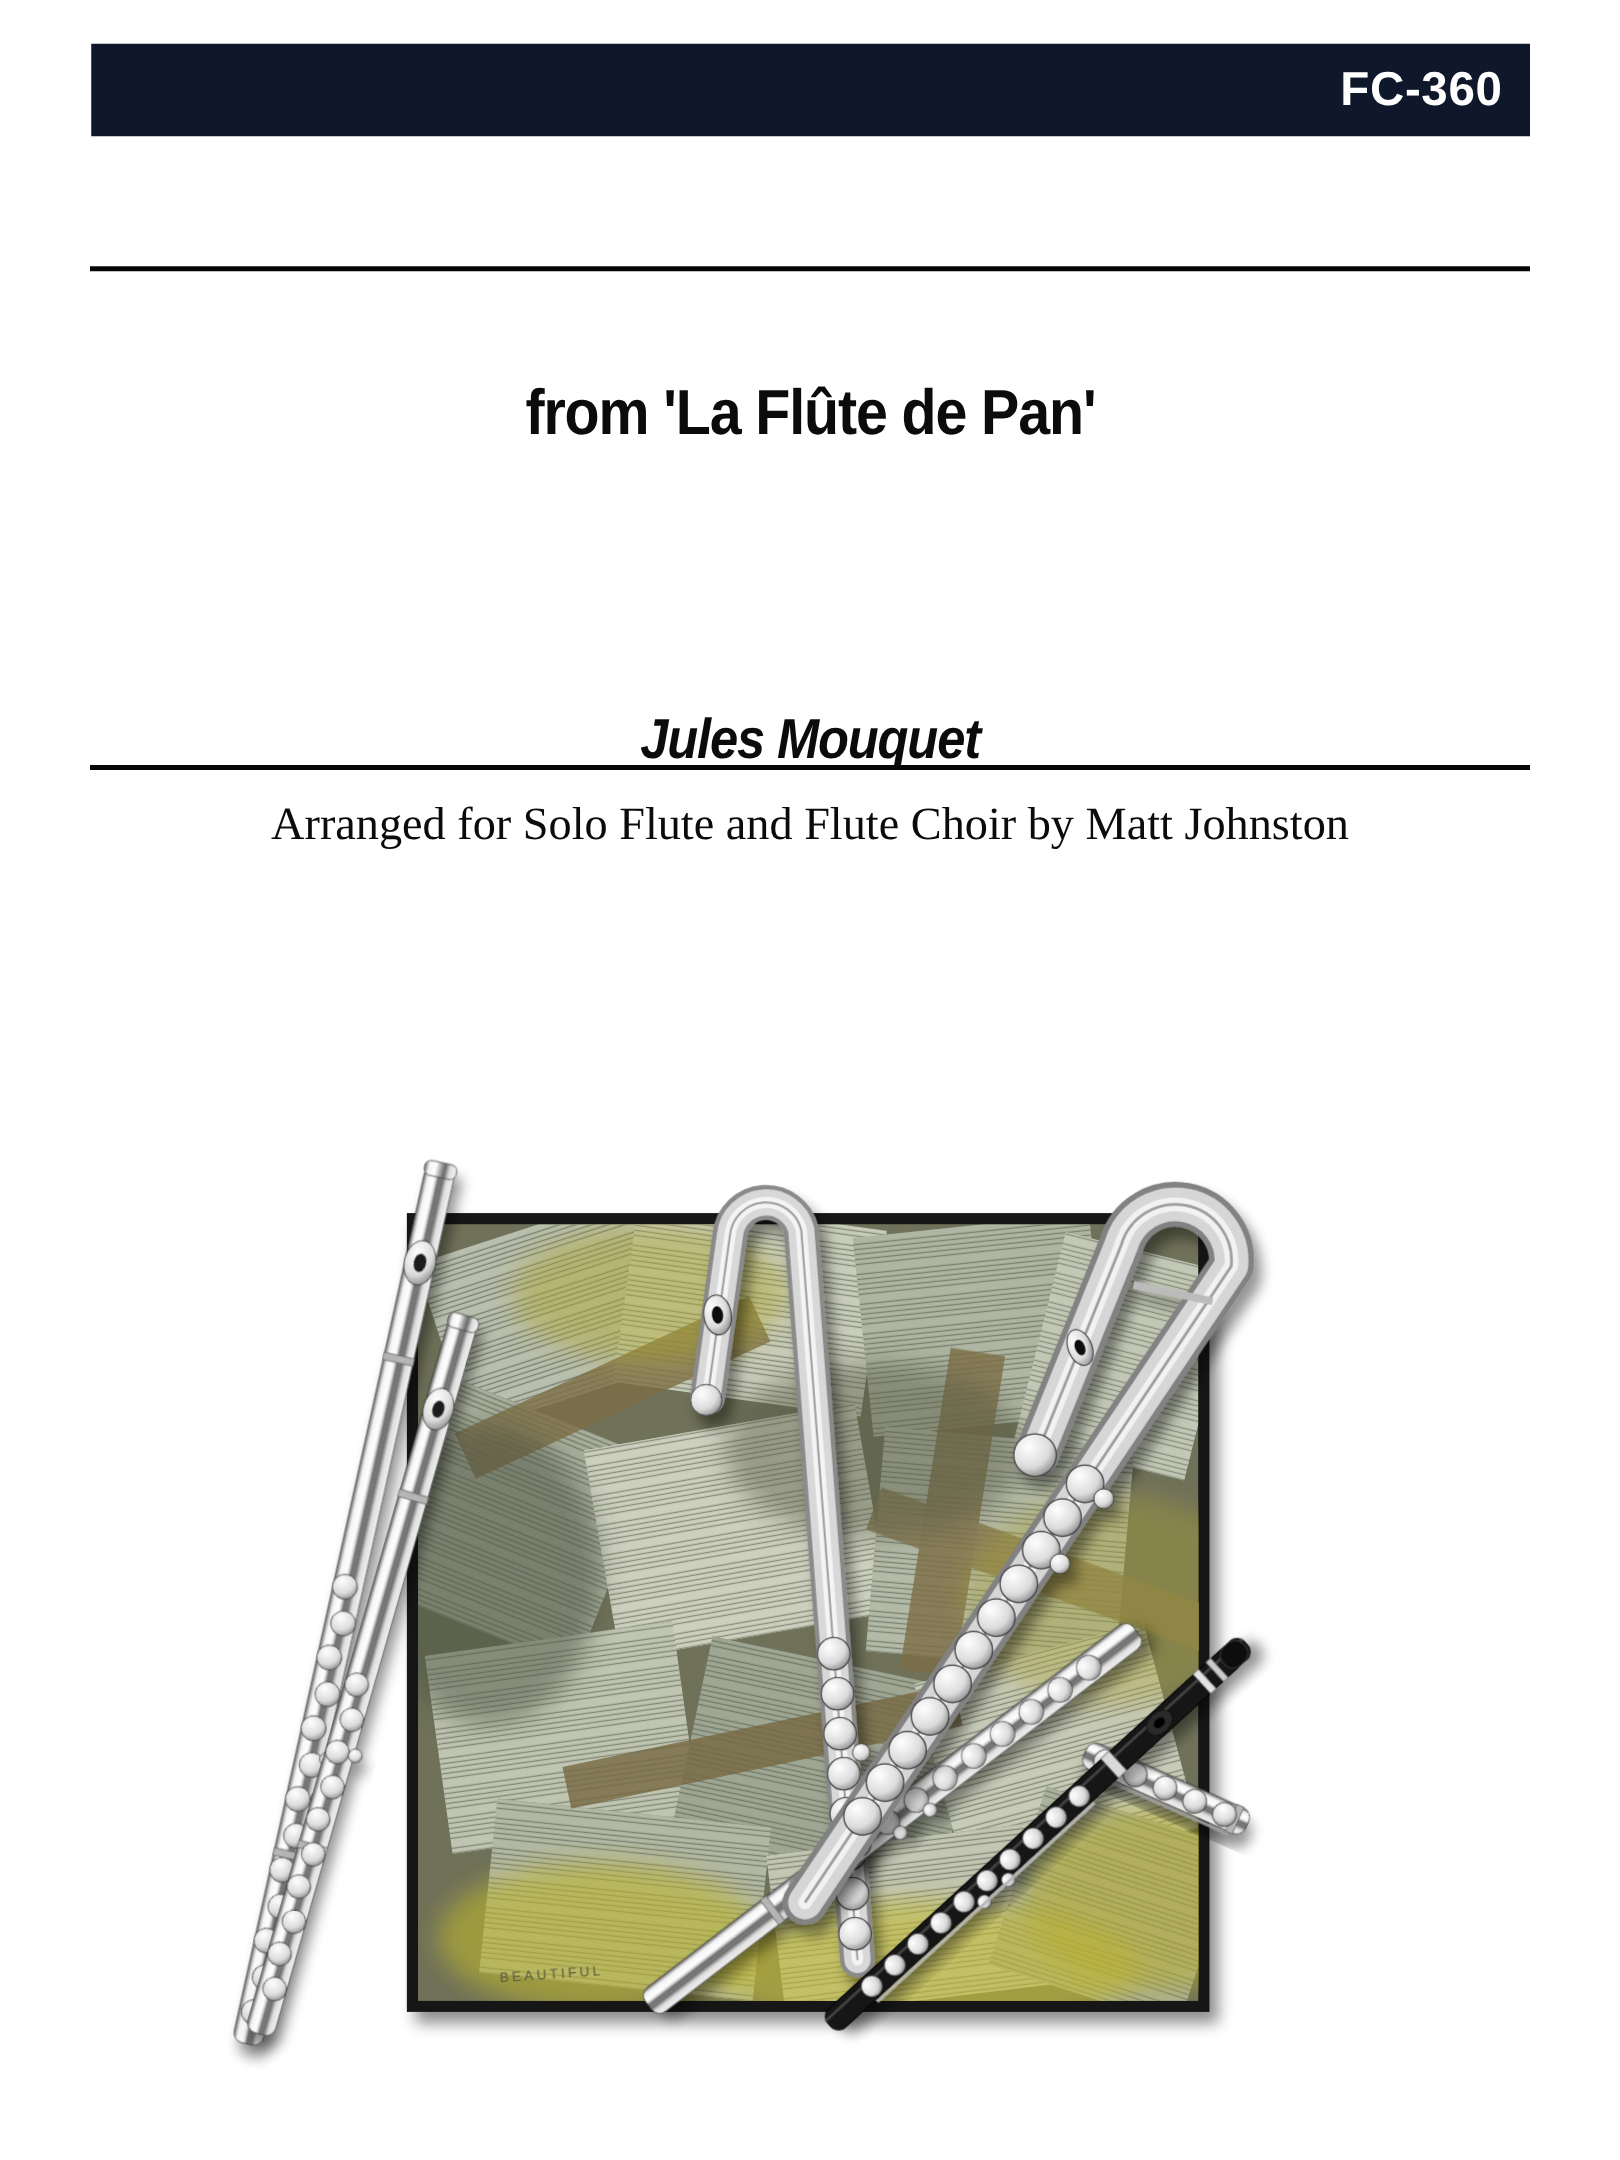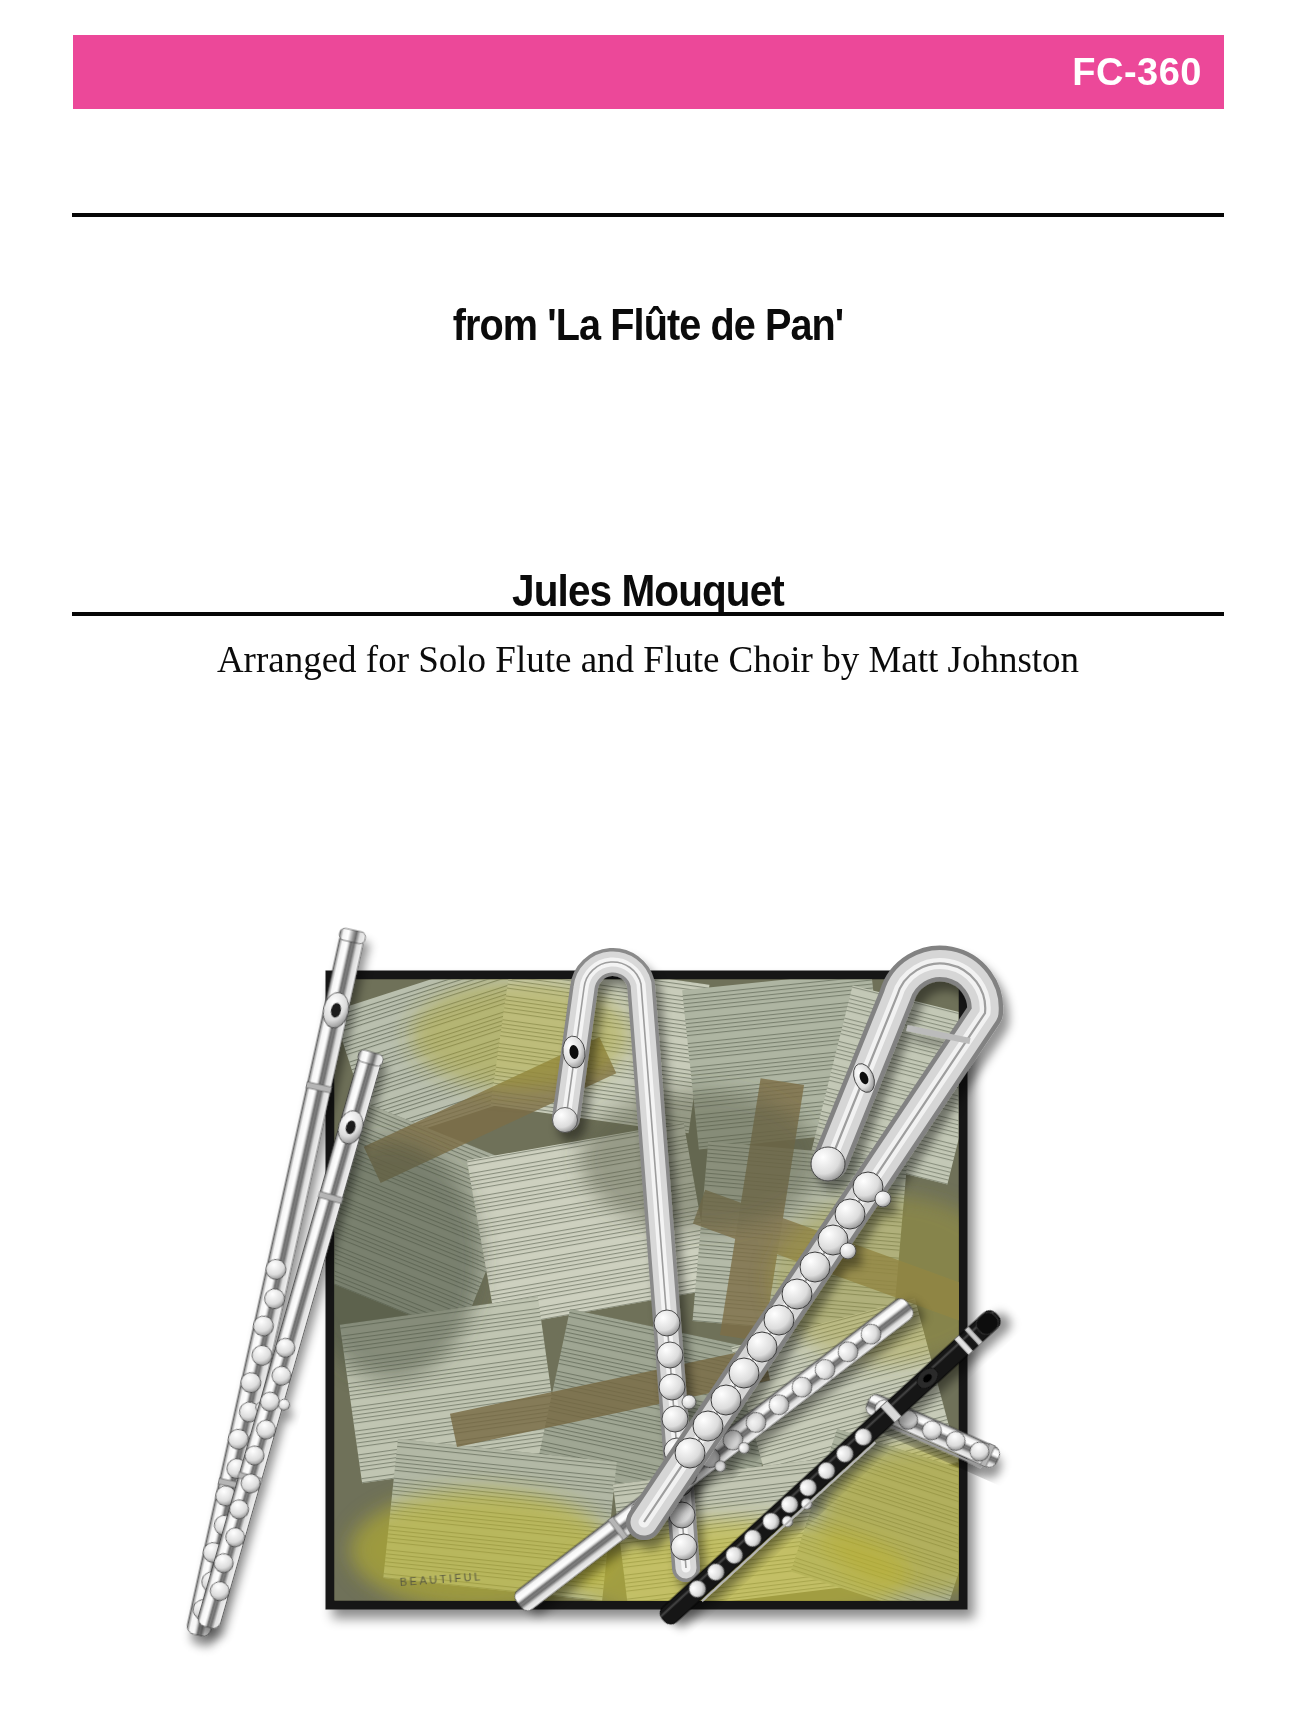--- a/index.html
+++ b/index.html
@@ -2,35 +2,35 @@
 <html><head>
 <meta charset="utf-8">
 <style>
   html,body { margin:0; padding:0; background:#ffffff; }
   .page {
     position:relative; width:1296px; height:1728px; background:#ffffff;
     font-family:"Liberation Sans", sans-serif; overflow:hidden;
   }
   .banner {
     position:absolute; left:73px; top:35px; width:1151px; height:74px;
-    background:#ec4899; display:flex; align-items:center; justify-content:flex-end;
+    background:#0f172a; display:flex; align-items:center; justify-content:flex-end;
     box-sizing:border-box; padding-right:22px;
   }
   .banner-label {
     color:#ffffff; font-weight:bold; font-size:38px; letter-spacing:0.5px;
   }
   .rule { position:absolute; left:72px; width:1152px; height:4px; background:#060606; }
   .rule-top { top:213px; }
   .rule-mid { top:612px; }
   .center-text { position:absolute; left:0; width:100%; text-align:center; color:#0b0b0b; white-space:nowrap; }
   .title { top:220px; font-size:66px; font-weight:bold; }
   .title .squeeze { display:inline-block; transform:scaleX(0.86); transform-origin:center; letter-spacing:-2px; }
-  .subtitle { top:300px; font-size:44px; font-weight:bold; }
+  .subtitle { top:300px; font-size:51px; font-weight:bold; }
   .subtitle .squeeze { display:inline-block; transform:scaleX(0.9); transform-origin:center; letter-spacing:-1px; }
-  .composer { top:565px; font-size:45px; font-weight:bold; }
+  .composer { top:565px; font-size:45px; font-weight:bold;font-style:italic; }
   .composer .squeeze { display:inline-block; transform:scaleX(0.9); transform-origin:center; letter-spacing:-1px; }
   .arranger { top:638px; font-family:"Liberation Serif", serif; font-size:37px; font-weight:normal; }
   .artwork { position:absolute; left:270px; top:910px; width:760px; height:810px; }
   .artwork svg { display:block; width:760px; height:810px; overflow:visible; }
 </style>
 </head>
 <body>
 
 <div class="page">
 

